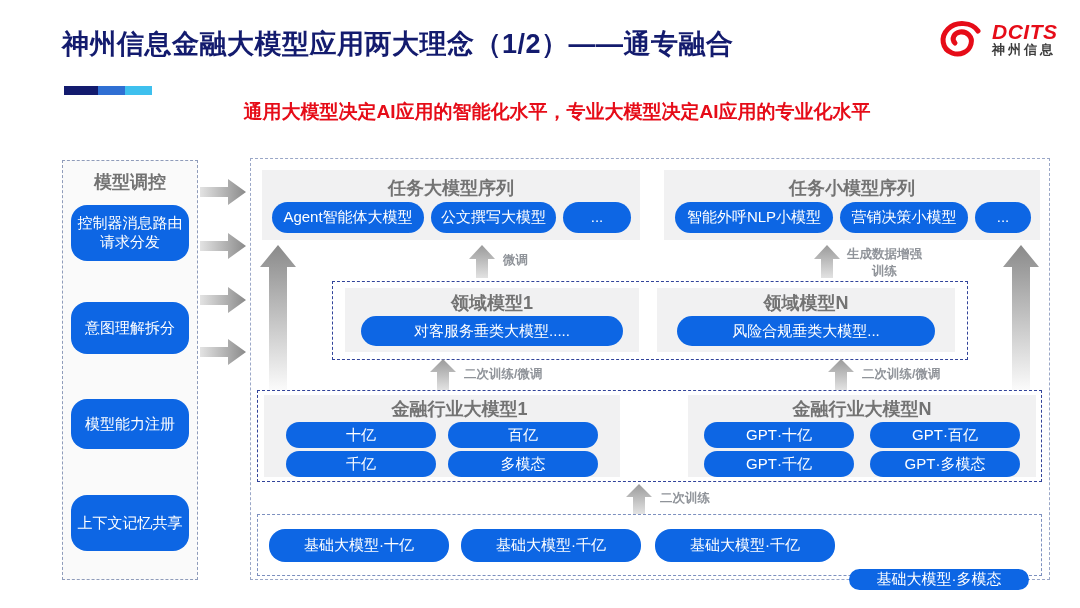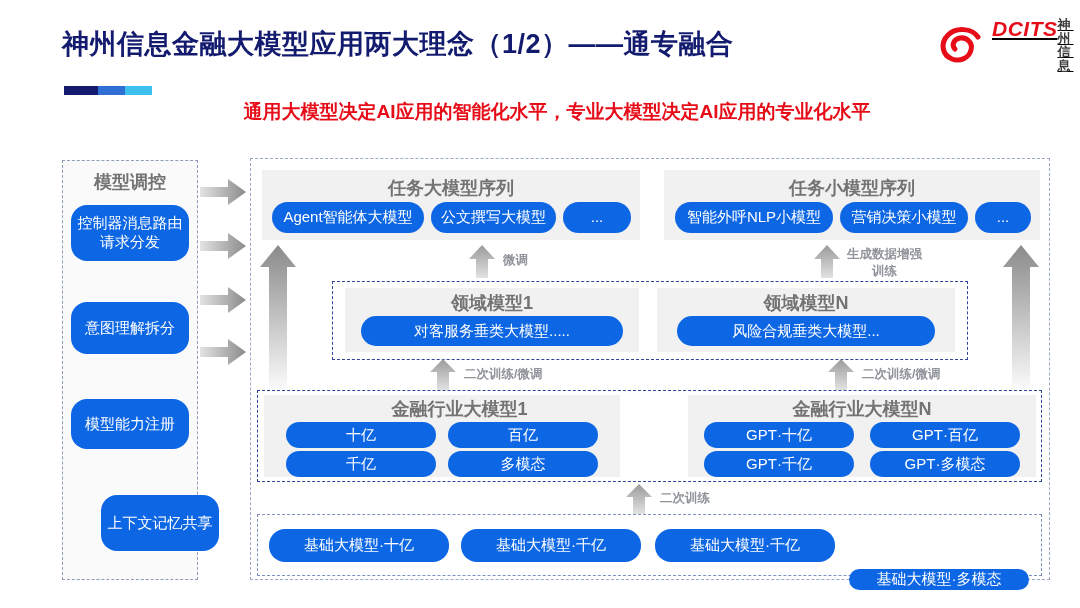--- a/index.html
+++ b/index.html
@@ -10,21 +10,21 @@
   .deco span{display:inline-block;height:9px;vertical-align:top;}
   .sidebar{border:1px dashed #8f9cba;background:#fafafa;}
   .outerbox{border:1px dashed #9aa7c7;}
   .innerbox{border:1px dashed #31439a;}
   .softbox{border:1px dashed #7d90bf;}
   .panel{background:#f1f1f2;}
   .btn{position:absolute;background:#0d66e4;color:#ffffff;display:flex;align-items:center;justify-content:center;text-align:center;font-size:15px;line-height:1.25;border-radius:16px;}
   .grp-hdr{position:absolute;left:0;right:0;text-align:center;color:#737373;font-weight:bold;font-size:18px;white-space:nowrap;}
   .glabel{position:absolute;color:#8f9399;font-weight:bold;font-size:12.5px;white-space:nowrap;}
   .logo{display:flex;align-items:center;gap:6px;}
-  .logo-text{display:flex;flex-direction:row;line-height:1.05;text-decoration:underline;}
+  .logo-text{display:flex;flex-direction:column;line-height:1.05;}
   .logo-brand{color:#e60c18;font-weight:bold;font-style:italic;font-size:21px;letter-spacing:0.5px;}
   .logo-cn{color:#3c3c3c;font-weight:bold;font-size:13px;letter-spacing:3px;}
   svg{display:block;}
 </style>
 </head>
 <body>
 
 <div id="stage">
 
   <svg width="0" height="0" aria-hidden="true">
@@ -62,21 +62,21 @@
     <span style="width:34px;background:#131b6e;"></span><span style="width:27px;background:#2f6fd3;"></span><span style="width:27px;background:#3ec0ee;"></span>
   </div>
 
   <div class="abs subtitle" style="left:34px;right:0;top:99px;">通用大模型决定AI应用的智能化水平，专业大模型决定AI应用的专业化水平</div>
 
   <div class="abs sidebar" style="left:62px;top:160px;width:134px;height:418px;">
     <div class="grp-hdr" style="top:9px;">模型调控</div>
     <div class="btn" style="left:8px;top:44px;width:118px;height:56px;">控制器消息路由请求分发</div>
     <div class="btn" style="left:8px;top:141px;width:118px;height:52px;">意图理解拆分</div>
     <div class="btn" style="left:8px;top:238px;width:118px;height:50px;">模型能力注册</div>
-    <div class="btn" style="left:8px;top:334px;width:118px;height:56px;margin-left:30px;">上下文记忆共享</div>
+    <div class="btn" style="left:8px;top:334px;width:118px;height:56px;">上下文记忆共享</div>
   </div>
 
   <div class="abs" style="left:200px;top:179px;">
     <svg width="46" height="26" viewBox="0 0 46 26">
         <polygon points="0,8 28,8 28,0 46,13 28,26 28,18 0,18" fill="url(#gradR)"></polygon>
       </svg>
   </div>
   <div class="abs" style="left:200px;top:233px;">
     <svg width="46" height="26" viewBox="0 0 46 26">
         <polygon points="0,8 28,8 28,0 46,13 28,26 28,18 0,18" fill="url(#gradR)"></polygon>

